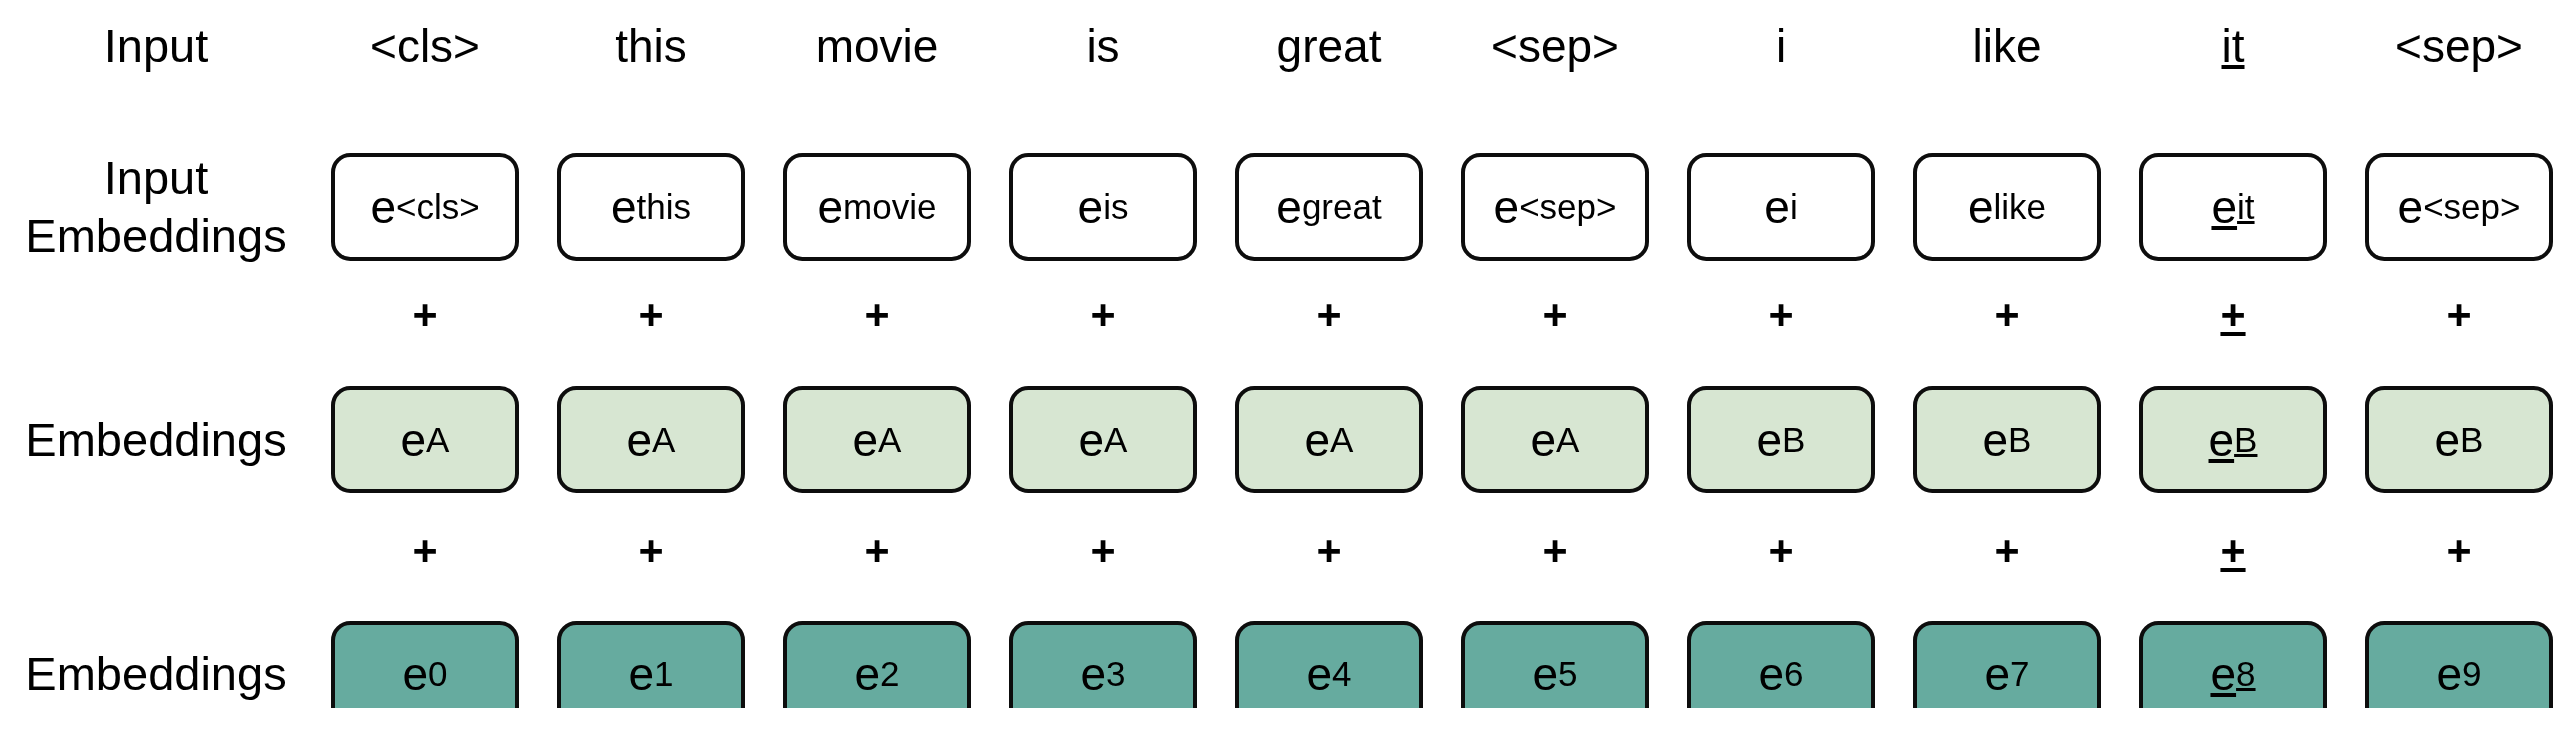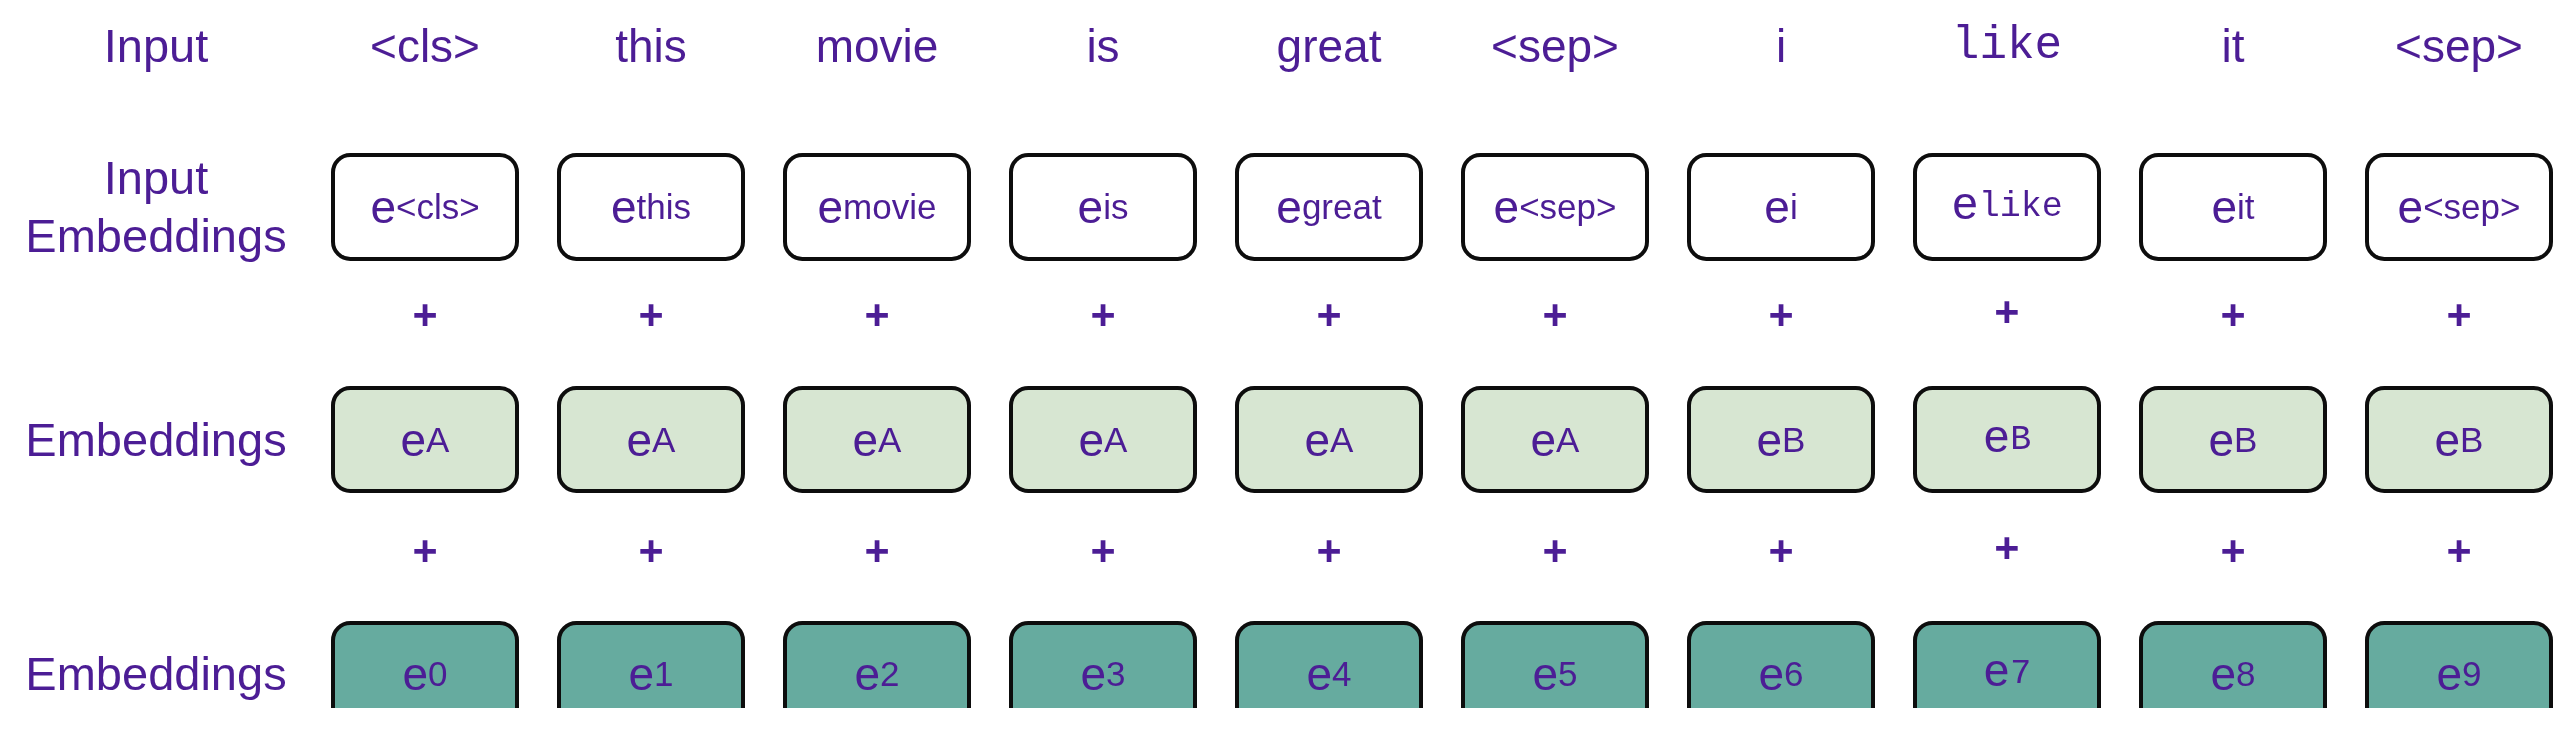--- a/index.html
+++ b/index.html
@@ -2,21 +2,21 @@
 <html style="font-size:13px"><head>
 <meta charset="utf-8">
 <style>
   html, body { margin: 0; padding: 0; background: #ffffff; }
   #figure {
     position: relative;
     width: 2576px;
     height: 708px;
     background: #ffffff;
     font-family: "Liberation Sans", sans-serif;
-    color: #4c1d95;
+    color: #000000;
     display: grid;
     grid-template-columns: 312px repeat(10, 226px);
     grid-template-rows: 92px 61px 108px 25px 56px 44px 107px 29px 56px 43px 105px 17px;
   }
   .input-word {
     grid-row: 1;
     display: flex;
     align-items: center;
     justify-content: center;
     font-size: 46px;
@@ -62,22 +62,22 @@
   }
   .plus-row1 { grid-row: 5; }
   .plus-row2 { grid-row: 9; }
   .c1  { grid-column: 2; }
   .c2  { grid-column: 3; }
   .c3  { grid-column: 4; }
   .c4  { grid-column: 5; }
   .c5  { grid-column: 6; }
   .c6  { grid-column: 7; }
   .c7  { grid-column: 8; }
-  .c8  { grid-column: 9; font-family: Liberation Mono, monospace; }
-  .c9  { grid-column: 10; }
+  .c8  { grid-column: 9; }
+  .c9  { grid-column: 10; text-decoration: underline; }
   .c10 { grid-column: 11; }
 </style>
 </head>
 <body>
 
 <div id="figure">
 
   <div class="rowlabel" style="grid-row:1">
     <div>Input</div>
   </div>

